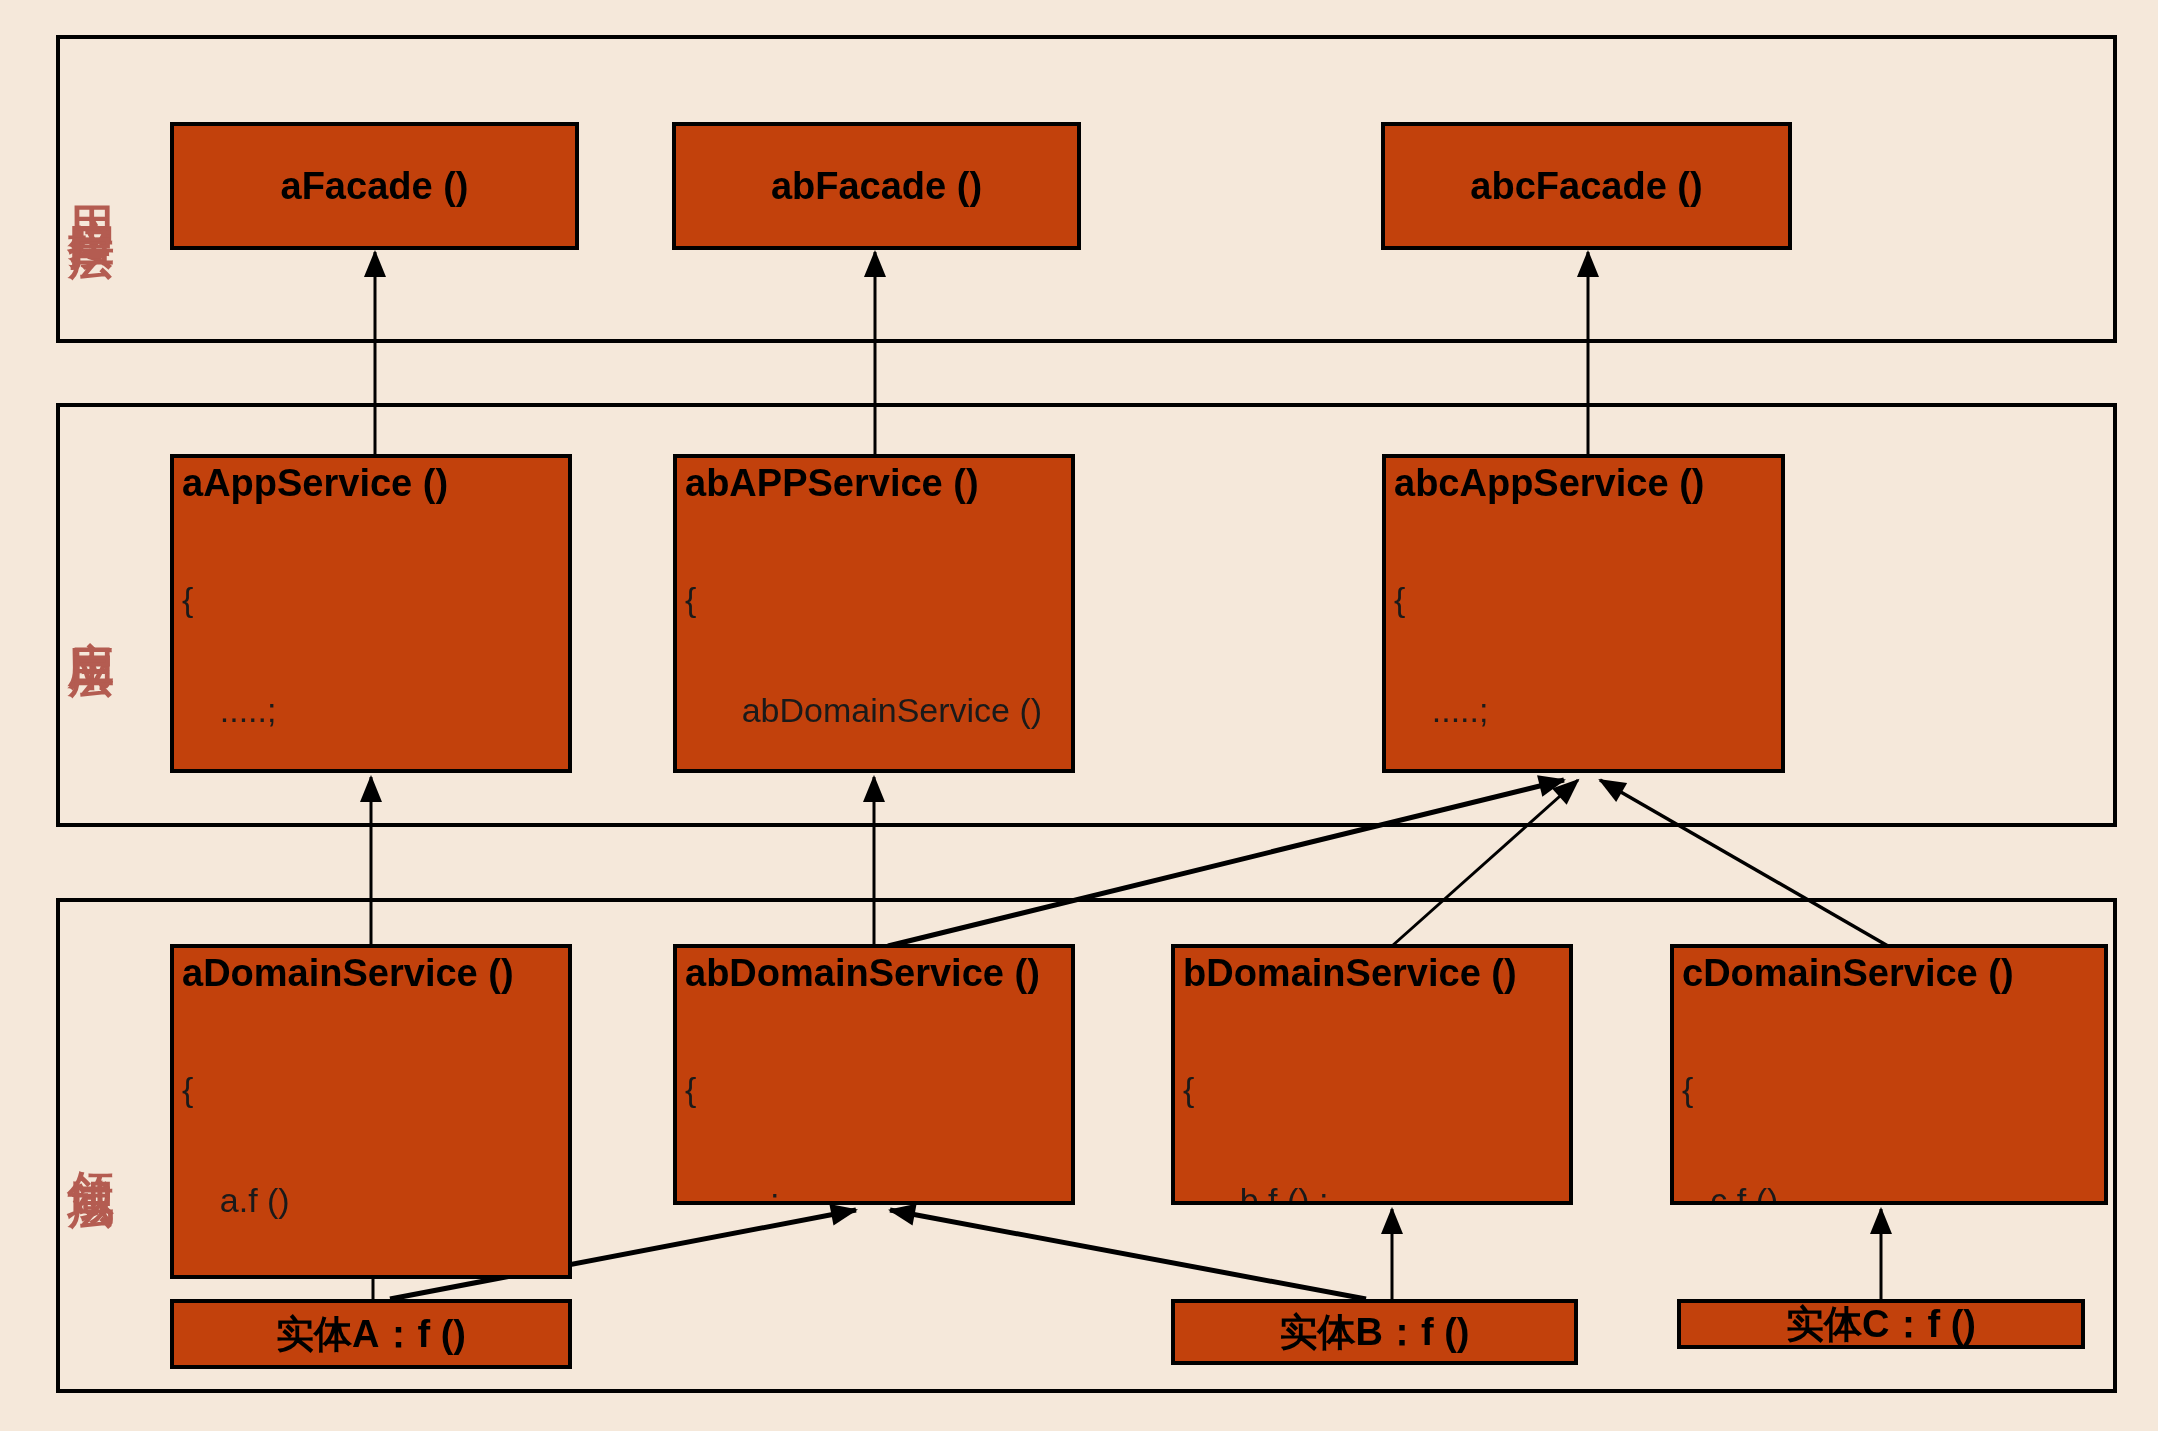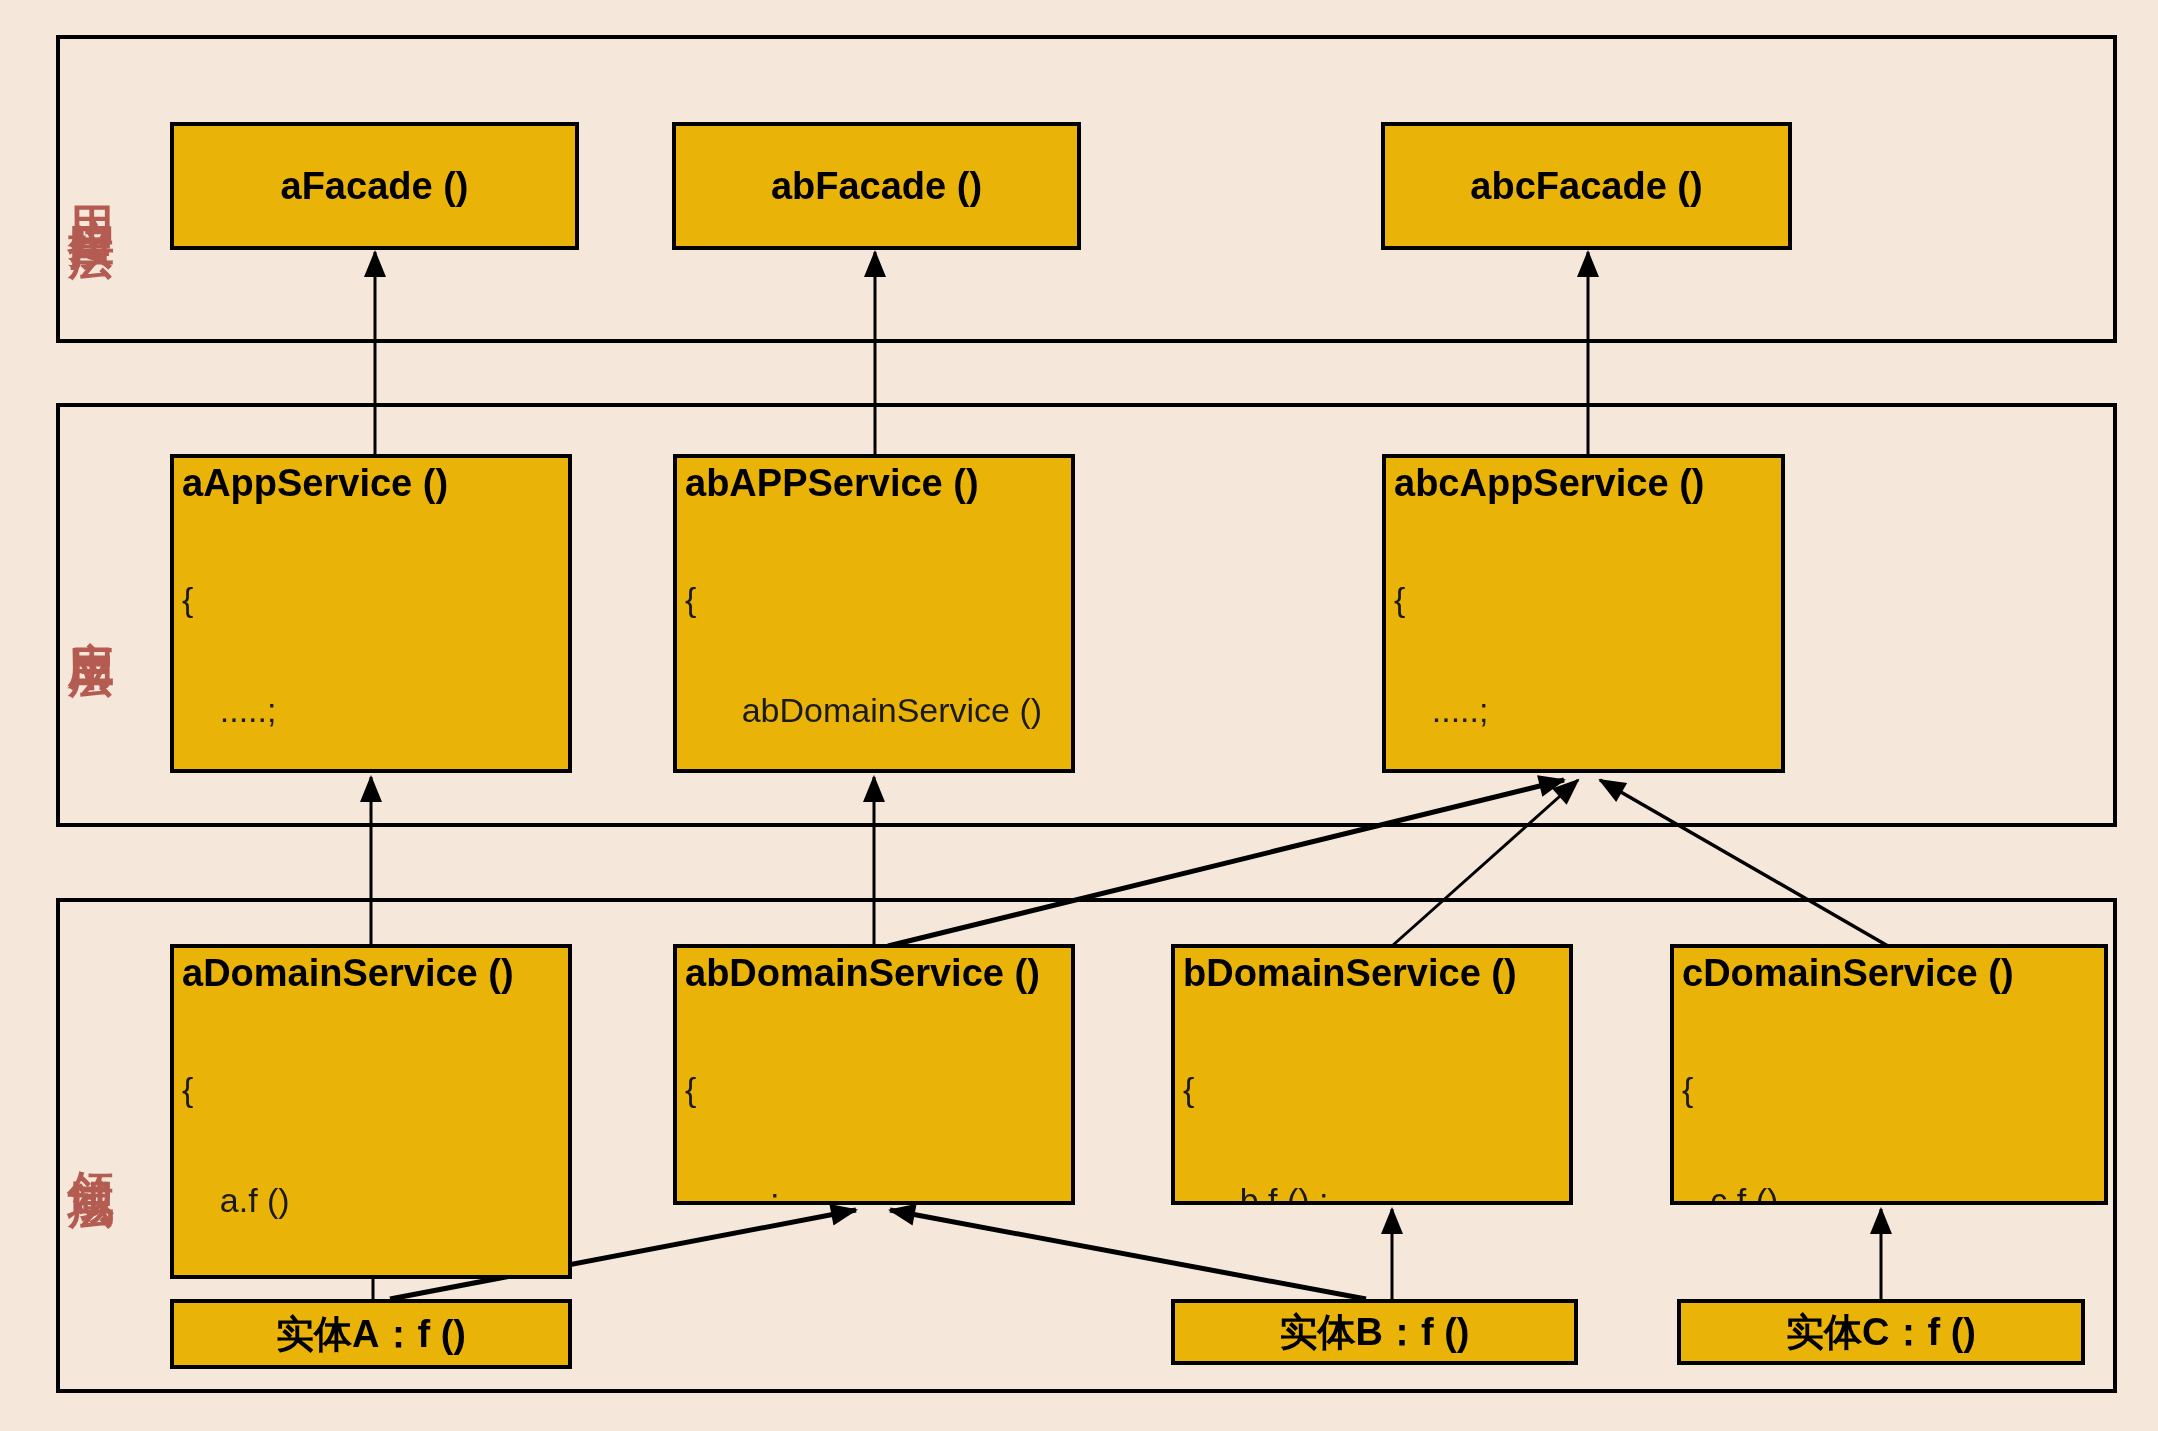--- a/index.html
+++ b/index.html
@@ -12,21 +12,21 @@
   .layer-3{top:898px;height:495px;}
 
   .layer-label{
     position:absolute;left:8px;top:50%;transform:translateY(-50%);
     writing-mode:vertical-rl;text-orientation:upright;
     font-weight:bold;font-size:46px;line-height:48px;letter-spacing:8px;
     color:#b45c51;
   }
 
   .cbox,.sbox{
-    position:absolute;background:#eab308;border:4px solid #000;
+    position:absolute;background:#c2410c;border:4px solid #000;
     box-sizing:border-box;color:#000;
   }
   .cbox{display:flex;align-items:center;justify-content:center;
     font-weight:bold;font-size:38px;white-space:pre;}
   .sbox{overflow:hidden;}
   .sbox-title{font-weight:bold;font-size:38px;line-height:48px;padding:1px 0 0 8px;white-space:pre;}
   .sbox-body{font-size:34px;line-height:37px;padding-left:8px;white-space:pre;color:#1a1a1a;}
   .code-line{white-space:pre;}
 
   
@@ -38,21 +38,21 @@
   .b-aab {left:673px; top:454px;width:402px;height:319px;}
   .b-aabc{left:1382px;top:454px;width:403px;height:319px;}
   
   .b-da  {left:170px; top:944px;width:402px;height:335px;}
   .b-dab {left:673px; top:944px;width:402px;height:261px;}
   .b-db  {left:1171px;top:944px;width:402px;height:261px;}
   .b-dc  {left:1670px;top:944px;width:438px;height:261px;}
   
   .b-ea{left:170px; top:1299px;width:402px;height:70px;}
   .b-eb{left:1171px;top:1299px;width:407px;height:66px;}
-  .b-ec{left:1677px;top:1299px;width:408px;height:66px;}
+  .b-ec{left:1677px;top:1299px;width:408px;height:50px;}
 
   .overlay{position:absolute;left:0;top:0;width:2158px;height:1431px;pointer-events:none;}
 </style>
 </head>
 <body>
 
 <div class="canvas">
 
   <div class="layer layer-1">
     <div class="layer-label">用户接口层</div>

